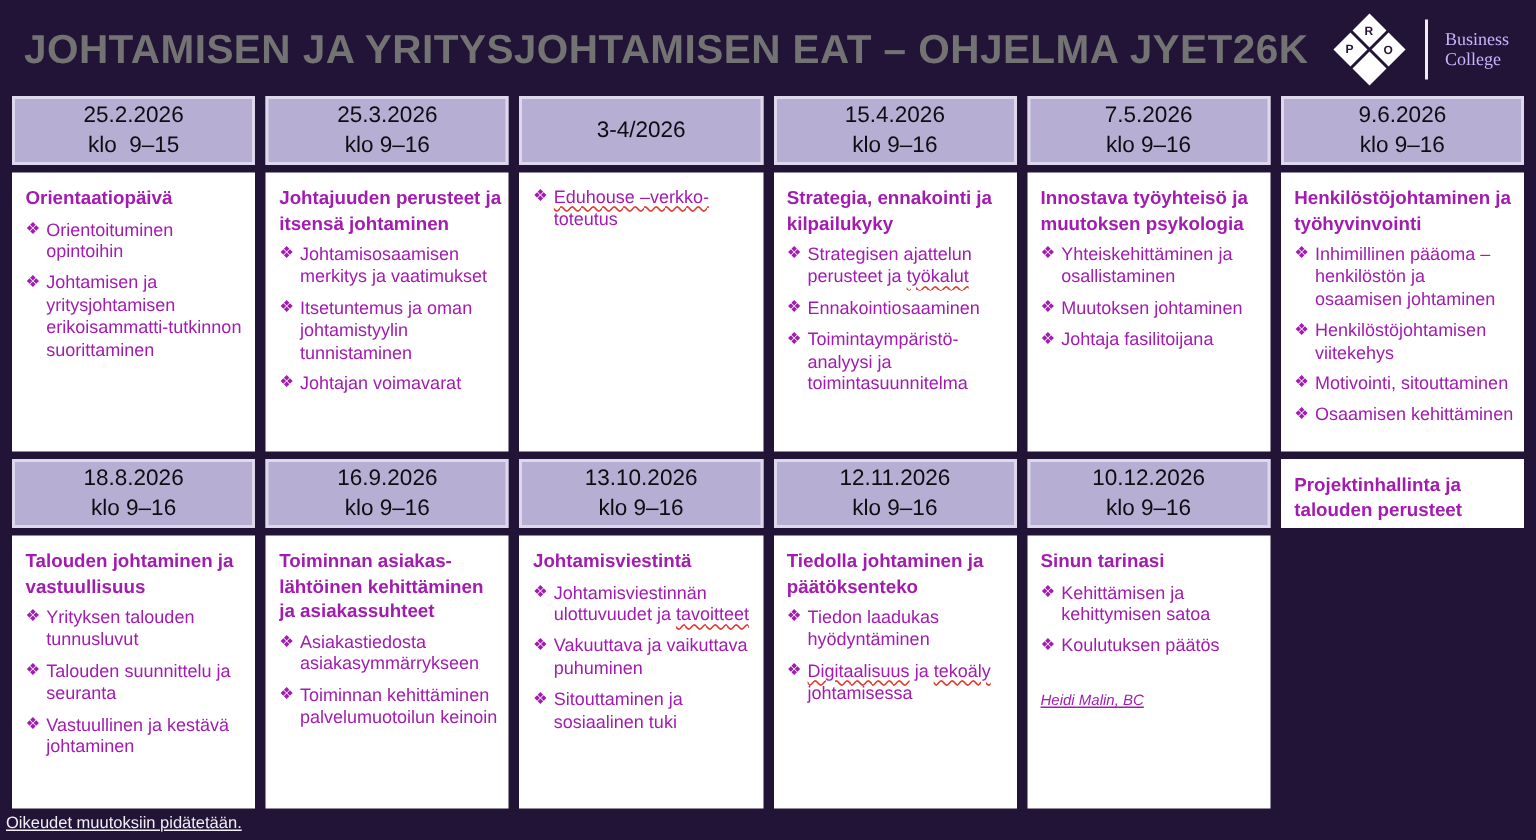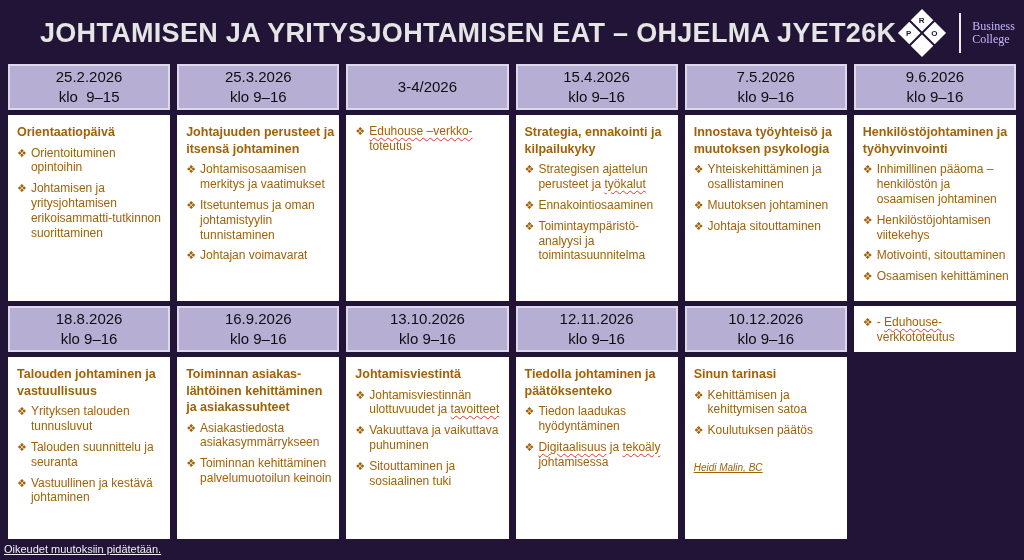--- a/index.html
+++ b/index.html
@@ -11,26 +11,25 @@
   }
   
   .hdr {
     height: 64px;
     display: flex;
     align-items: center;
     justify-content: space-between;
     padding: 6px 14px 4px 16px;
   }
   .hdr h1 {
-    color: #e5e5e5;
+    color: #737373;
     font-size: 27px;
     font-weight: 600;
     letter-spacing: 0.3px;
     white-space: nowrap;
-    margin-left: 24px;
   }
   .logo { display: flex; align-items: center; gap: 11px; padding-right: 4px; }
   .dmark { width: 52px; height: 52px; display: flex; align-items: center; justify-content: center; }
   .dgrid {
     width: 34px; height: 34px;
     transform: rotate(45deg);
     display: grid;
     grid-template-columns: 1fr 1fr;
     grid-template-rows: 1fr 1fr;
     gap: 2px;
@@ -64,21 +63,21 @@
     display: flex; flex-direction: column;
     align-items: center; justify-content: center;
     font-size: 15px;
     color: #0d0d12;
     line-height: 1.35;
     white-space: pre-wrap;
     text-align: center;
   }
   .cell {
     background: #ffffff;
-    color: #a16207;
+    color: #a21caf;
     padding: 9px 5px 5px 9px;
     font-size: 12px;
     line-height: 1.24;
     overflow: hidden;
   }
   .celltitle {
     font-weight: bold;
     font-size: 12.5px;
     line-height: 1.32;
     margin-bottom: 5px;
@@ -190,21 +189,21 @@
         <div class="bullet">
           <span class="glyph">❖</span>
           <span class="btext">Yhteiskehittäminen ja osallistaminen</span>
         </div>
         <div class="bullet">
           <span class="glyph">❖</span>
           <span class="btext">Muutoksen johtaminen</span>
         </div>
         <div class="bullet">
           <span class="glyph">❖</span>
-          <span class="btext">Johtaja sitouttaminen</span>
+          <span class="btext">Johtaja fasilitoijana</span>
         </div>
       </div>
       <div class="cell">
         <div class="celltitle">Henkilöstöjohtaminen ja työhyvinvointi</div>
         <div class="bullet">
           <span class="glyph">❖</span>
           <span class="btext">Inhimillinen pääoma – henkilöstön ja osaamisen johtaminen</span>
         </div>
         <div class="bullet">
           <span class="glyph">❖</span>
@@ -218,20 +217,21 @@
           <span class="glyph">❖</span>
           <span class="btext">Osaamisen kehittäminen</span>
         </div>
       </div>
       <div class="datecell"><div>18.8.2026</div><div>klo 9–16</div></div>
       <div class="datecell"><div>16.9.2026</div><div>klo 9–16</div></div>
       <div class="datecell"><div>13.10.2026</div><div>klo 9–16</div></div>
       <div class="datecell"><div>12.11.2026</div><div>klo 9–16</div></div>
       <div class="datecell"><div>10.12.2026</div><div>klo 9–16</div></div>
       <div class="cell">
+        <div class="celltitle">Projektinhallinta ja talouden perusteet</div>
         <div class="bullet">
           <span class="glyph">❖</span>
           <span class="btext">- <span class="squiggle">Eduhouse-</span>verkkototeutus</span>
         </div>
       </div>
       <div class="cell">
         <div class="celltitle">Talouden johtaminen ja vastuullisuus</div>
         <div class="bullet">
           <span class="glyph">❖</span>
           <span class="btext">Yrityksen talouden tunnusluvut</span>

